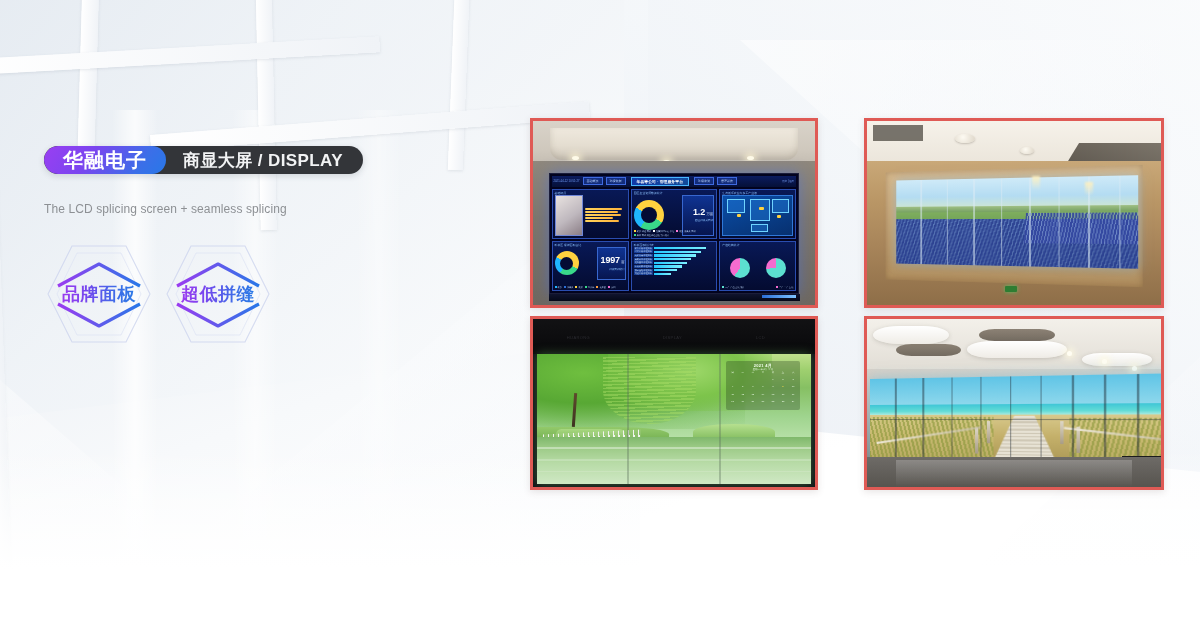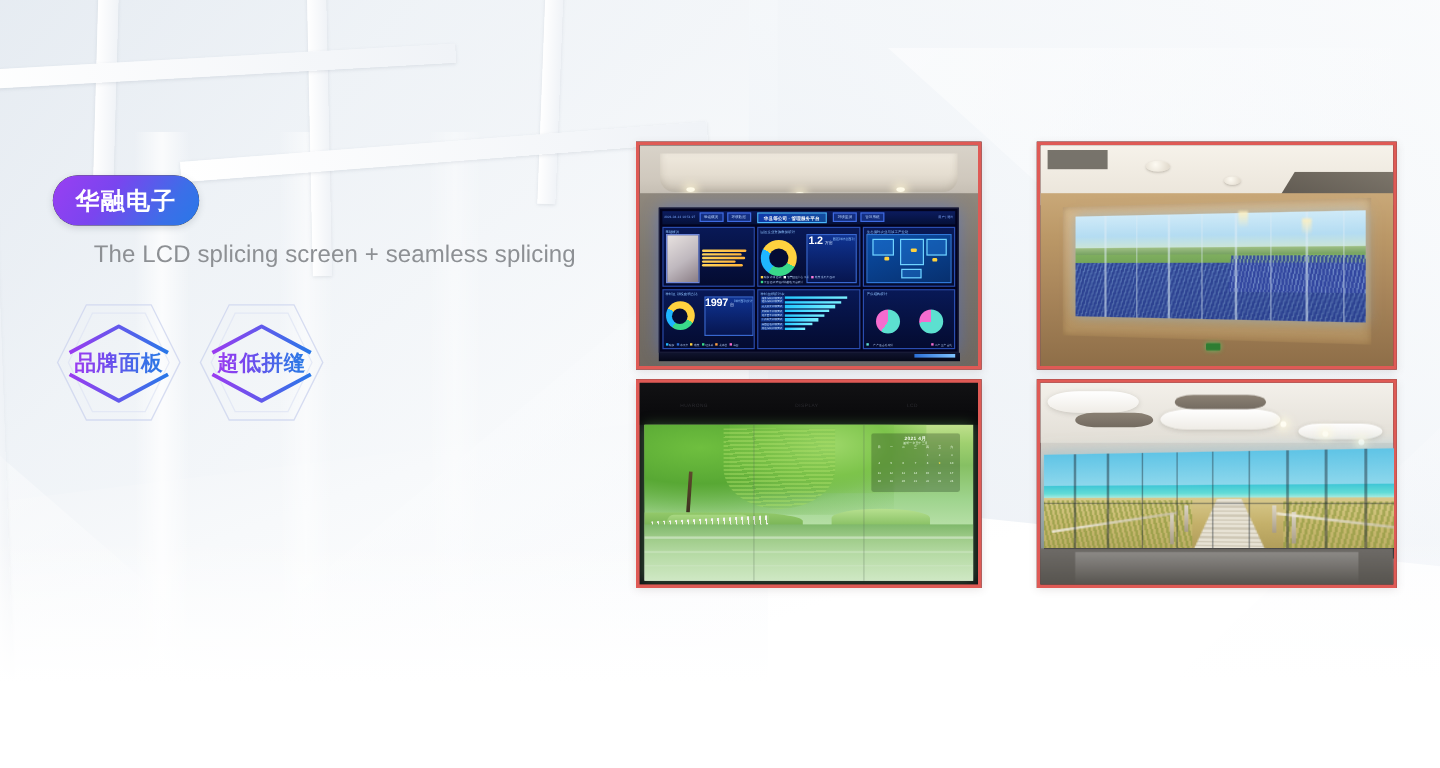--- a/index.html
+++ b/index.html
@@ -71,21 +71,21 @@
   .facet-2 { right:40px; top:40px;  width:420px; height:380px; clip-path:polygon(100% 0,100% 100%,0 0); opacity:.55; }
   .facet-3 { right:-60px; top:300px; width:360px; height:340px; clip-path:polygon(100% 0,100% 100%,0 100%); opacity:.5; }
   .facet-4 { left:0; top:380px; width:300px; height:260px; clip-path:polygon(0 0,100% 100%,0 100%); opacity:.45; }
 
   
   .copy { position:absolute; left:44px; top:146px; width:470px; }
 
   
   .badge {
     display:inline-flex; align-items:stretch;
-    height:42px;
+    height:28px;
     background:#333539;
     border-radius:21px;
     overflow:hidden;
     box-shadow:0 2px 6px rgba(60,70,85,.18);
   }
   .badge-pill {
     display:flex; align-items:center; justify-content:center;
     padding:0 19px;
     background:linear-gradient(125deg,#9a3ff2 0%,#7a45ef 38%,#3b6fe8 78%,#2878e8 100%);
     border-radius:21px;
@@ -104,26 +104,25 @@
   .headline {
     margin-top:25px;
     font-size:47px; font-weight:bold;
     color:#3c3f44;
     letter-spacing:.5px;
     line-height:1.06;
     white-space:nowrap;
     text-shadow:0 1px 0 rgba(255,255,255,.7);
   }
   .subheadline {
-    margin-top:13px;
-    font-size:20px;
+    margin-top:28px;
+    font-size:12px;
     color:#8d9094;
     letter-spacing:.1px;
     white-space:nowrap;
-    text-align:center;
   }
 
   
   .features {
     margin-top:26px;
     display:flex;
     gap:9px;
   }
   .feature {
     position:relative;
@@ -237,24 +236,24 @@
     background:conic-gradient(#ffd23f 0deg 120deg,#39d98a 120deg 215deg,#1fb6ff 215deg 300deg,#ffd23f 300deg 360deg);
     position:relative; flex:0 0 auto; align-self:center;
   }
   .donut::after {
     content:""; position:absolute; inset:7px; border-radius:50%;
     background:#040c34;
   }
   .donut.small { width:24px; height:24px; }
   .donut.small::after { inset:5.5px; }
   .stat-box {
-    flex:1; margin-left:6px;
+    flex:1; margin-left:16px;
     background:linear-gradient(180deg,rgba(20,70,190,.6),rgba(8,25,90,.7));
     border:.5px solid #3867cf;
-    display:flex; flex-direction:row; align-items:flex-start; justify-content:center;
+    display:flex; flex-direction:column; align-items:flex-end; justify-content:center;
   }
   .stat-num { font-size:9px; font-weight:bold; color:#ffffff; line-height:1; letter-spacing:-.2px; }
   .stat-unit { font-size:3.4px; color:#cfe2ff; margin-left:1.5px; }
   .stat-cap { font-size:2.6px; color:#8fc4ff; margin-top:1.5px; white-space:nowrap; }
   .legend { position:absolute; left:2px; right:2px; bottom:1px; display:flex; flex-wrap:wrap; gap:1px 2px; }
   .lg { display:flex; align-items:center; gap:1px; font-size:2.2px; color:#bcd6ff; white-space:nowrap; }
   .lg i { width:2px; height:2px; display:block; }
   .barlist { position:absolute; inset:5px 2px 2px 2px; display:flex; flex-direction:column; gap:1.1px; }
   .barrow { display:flex; align-items:center; gap:1.5px; height:2.6px; }
   .barrow span { font-size:2.1px; color:#cfe6ff; background:rgba(30,90,210,.55); padding:0 1px; white-space:nowrap; }
@@ -526,20 +525,21 @@
     <div class="beam beam-h1"></div>
     <div class="beam beam-h2"></div>
 
     <div class="bg-wash-3"></div>
   </div>
 
   <div class="copy">
 
     <div class="badge">
       <div class="badge-pill">华融电子</div>
+      <div class="badge-tag">商显大屏 / DISPLAY</div>
     </div>
 
     <div class="subheadline">The LCD splicing screen + seamless splicing</div>
 
     <div class="features">
 
       <div class="feature">
         <svg viewBox="0 0 110 104">
           <polygon points="28,4 82,4 106,52 82,100 28,100 4,52" fill="none" stroke="#cfd6ef" stroke-width="1.1" opacity=".85"></polygon>
           <polygon points="33,11 77,11 97,52 77,93 33,93 13,52" fill="none" stroke="#dde3f4" stroke-width="1" opacity=".7"></polygon>

